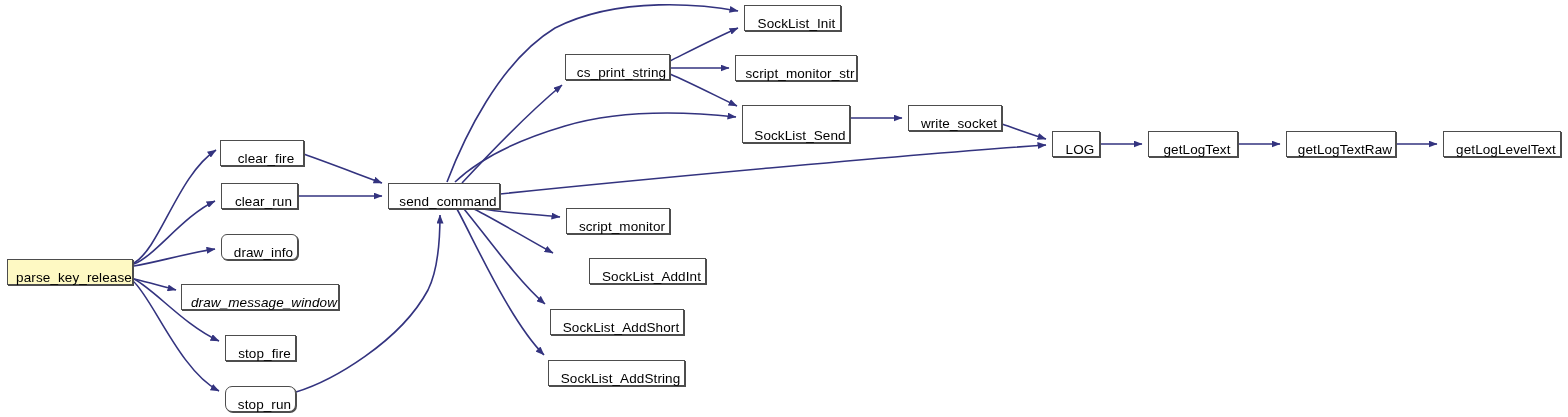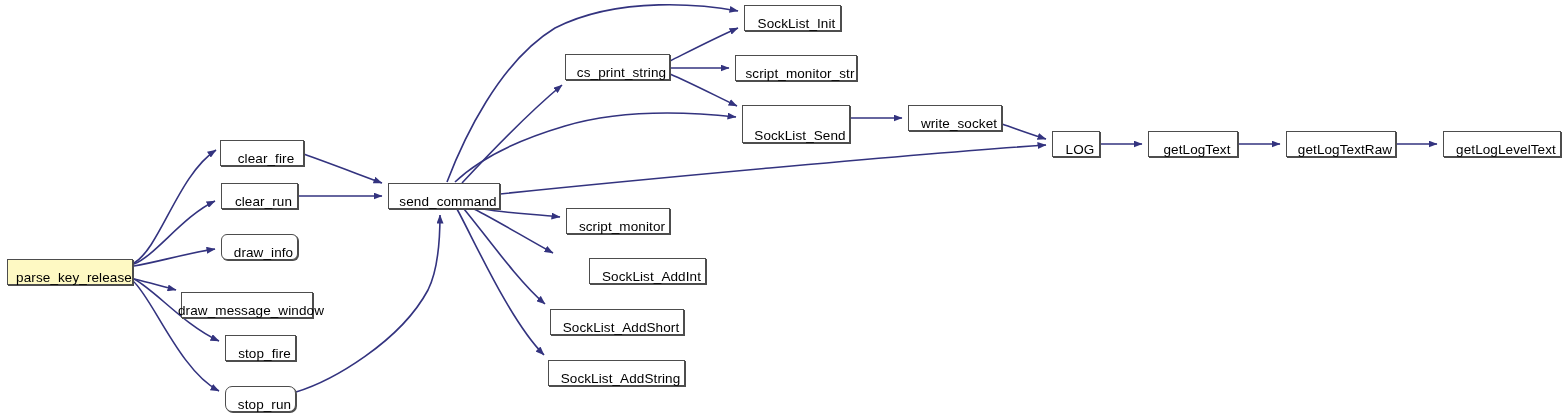--- a/index.html
+++ b/index.html
@@ -92,21 +92,21 @@
       </div>
       <div class="node" style="left: 220px; top: 132px; width: 84px; height: 26px; margin-top: 8px;">
         <span class="node-label">clear_fire</span>
       </div>
       <div class="node" style="left: 221px; top: 183px; width: 77px; height: 26px;">
         <span class="node-label">clear_run</span>
       </div>
       <div class="node" style="left: 221px; top: 234px; width: 77px; height: 26px; border-radius: 6px;">
         <span class="node-label">draw_info</span>
       </div>
-      <div class="node" style="left: 181px; top: 292px; width: 132px; height: 26px;">
+      <div class="node" style="left: 181px; top: 284px; width: 158px; height: 26px; font-style: italic;">
         <span class="node-label">draw_message_window</span>
       </div>
       <div class="node" style="left: 225px; top: 335px; width: 71px; height: 26px;">
         <span class="node-label">stop_fire</span>
       </div>
       <div class="node" style="left: 225px; top: 386px; width: 71px; height: 26px; border-radius: 7px;">
         <span class="node-label">stop_run</span>
       </div>
       <div class="node" style="left: 388px; top: 183px; width: 112px; height: 26px;">
         <span class="node-label">send_command</span>

